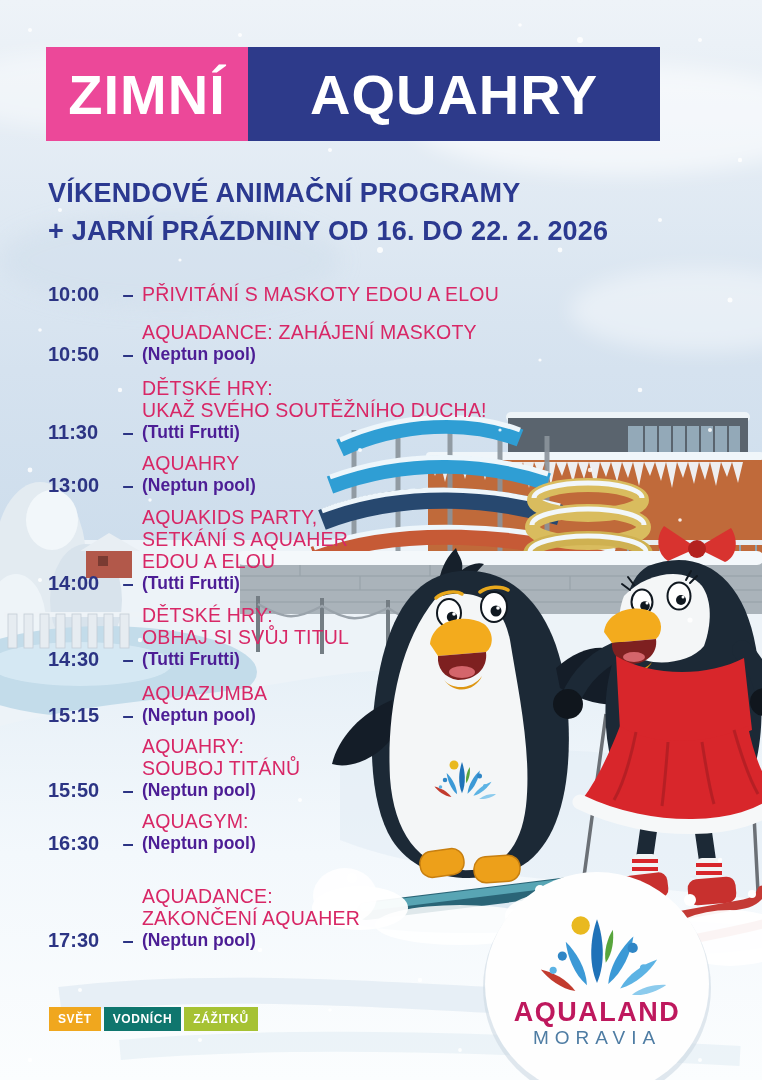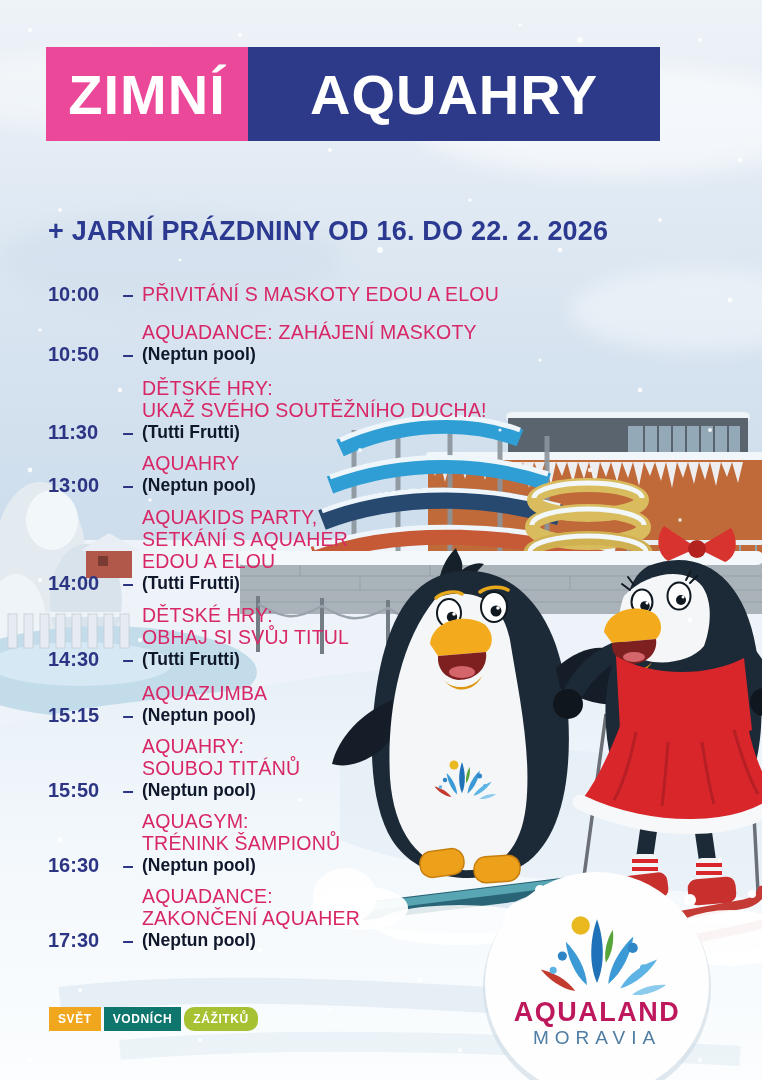--- a/index.html
+++ b/index.html
@@ -19,27 +19,27 @@
        letter-spacing:0.2px;z-index:3;white-space:nowrap;}
   .sub1{top:178px;} .sub2{top:216px;}
 
   
   .row{position:absolute;left:48px;display:flex;align-items:flex-end;z-index:3;}
   .time{width:66px;font-weight:800;font-size:20px;line-height:22px;color:#2c3484;}
   .dash{width:28px;text-align:center;font-weight:800;font-size:20px;line-height:22px;color:#2c3484;}
   .event{display:block;}
   .line{display:block;color:#d82766;font-weight:400;font-size:19.5px;line-height:22px;
         letter-spacing:0.2px;white-space:nowrap;}
-  .venue{display:block;color:#0f172a;font-weight:800;font-size:17.5px;line-height:22px;white-space:nowrap;}
+  .venue{display:block;color:#4c1d95;font-weight:800;font-size:17.5px;line-height:22px;white-space:nowrap;}
 
   
   .tagbar{position:absolute;left:49px;top:1007px;display:flex;gap:3px;z-index:3;}
   .tag{height:24px;display:flex;align-items:center;padding:0 9px;color:#ffffff;
        font-weight:800;font-size:12px;letter-spacing:0.6px;}
-  .tag-orange{background:#f0a71e;} .tag-blue{background:#0f766e;} .tag-green{background:#a6c233;border-radius:10px;}
+  .tag-orange{background:#f0a71e;} .tag-blue{background:#0f766e;} .tag-green{background:#a6c233;}
 
   
   .logo-name,.logo-region{position:absolute;left:484px;width:226px;text-align:center;z-index:3;}
   .logo-name{top:997px;font-size:27px;font-weight:800;color:#be185d;letter-spacing:1.5px;}
   .logo-region{top:1027px;font-size:19px;font-weight:400;color:#4e7ca3;letter-spacing:6px;}
 </style>
 </head>
 <body>
 
 <div class="poster">
@@ -326,20 +326,21 @@
       <circle cx="597" cy="984" r="112" fill="#fefefe"></circle>
       <use href="#splash" transform="translate(597,952) scale(1.02)"></use>
     </g>
   </svg>
 
   <div class="banner">
     <div class="banner-left">ZIMNÍ</div>
     <div class="banner-right">AQUAHRY</div>
   </div>
 
+  <div class="sub sub1">VÍKENDOVÉ ANIMAČNÍ PROGRAMY</div>
   <div class="sub sub2">+ JARNÍ PRÁZDNINY OD 16. DO 22. 2. 2026</div>
 
   <div class="row" style="top:283px">
     <span class="time">10:00</span>
     <span class="dash">–</span>
     <span class="event">
       <span class="line">PŘIVITÁNÍ S MASKOTY EDOU A ELOU</span>
     </span>
   </div>
 
@@ -409,21 +410,20 @@
       <span class="line">SOUBOJ TITÁNŮ</span>
       <span class="venue">(Neptun pool)</span>
     </span>
   </div>
 
   <div class="row" style="top:810px">
     <span class="time">16:30</span>
     <span class="dash">–</span>
     <span class="event">
       <span class="line">AQUAGYM:</span>
-      <span class="line">TRÉNINK ŠAMPIONŮ</span>
       <span class="venue">(Neptun pool)</span>
     </span>
   </div>
 
   <div class="row" style="top:885px">
     <span class="time">17:30</span>
     <span class="dash">–</span>
     <span class="event">
       <span class="line">AQUADANCE:</span>
       <span class="line">ZAKONČENÍ AQUAHER</span>

